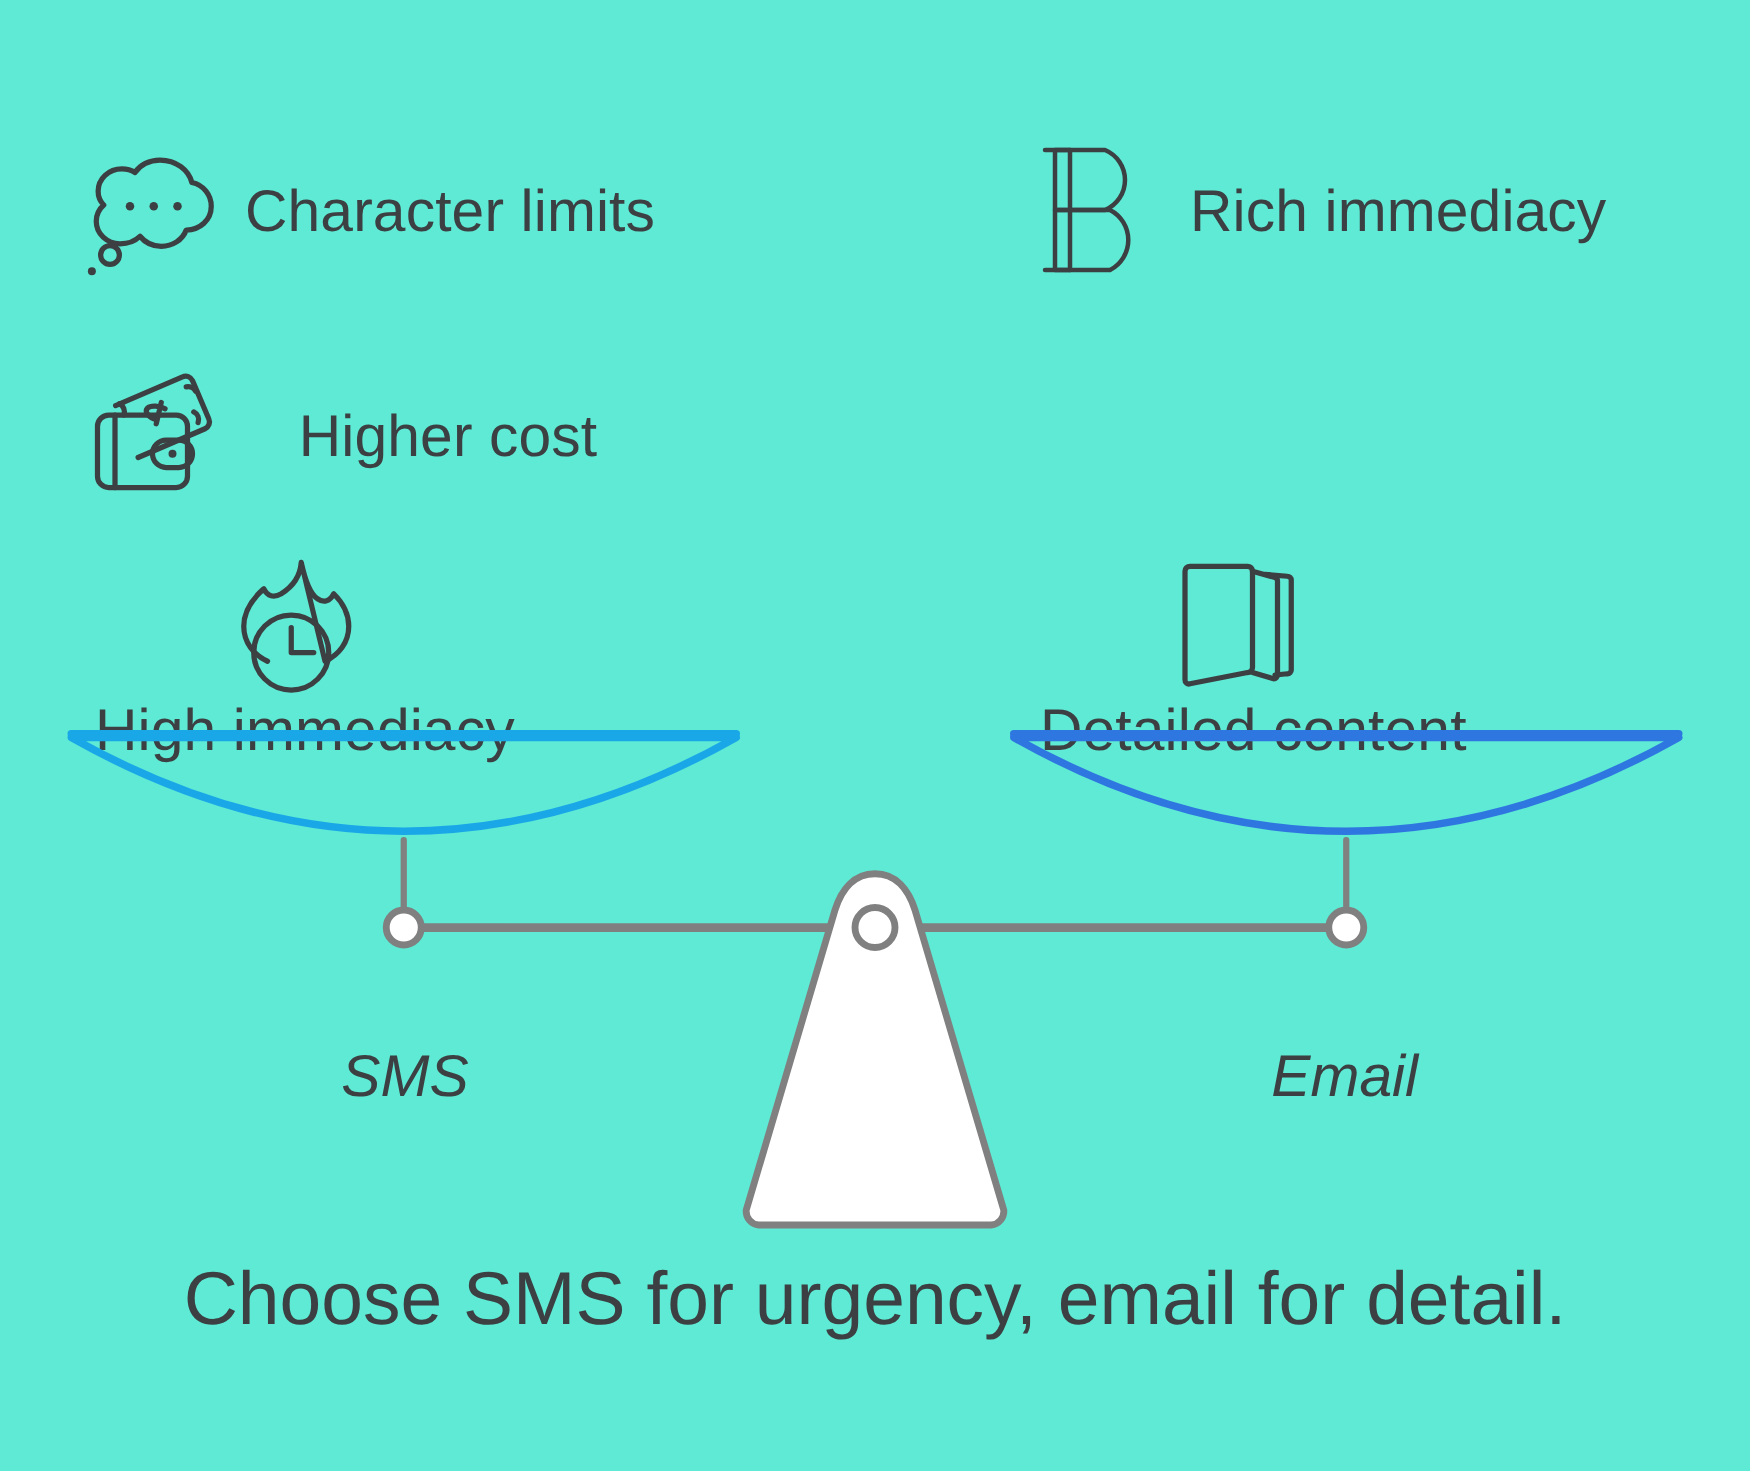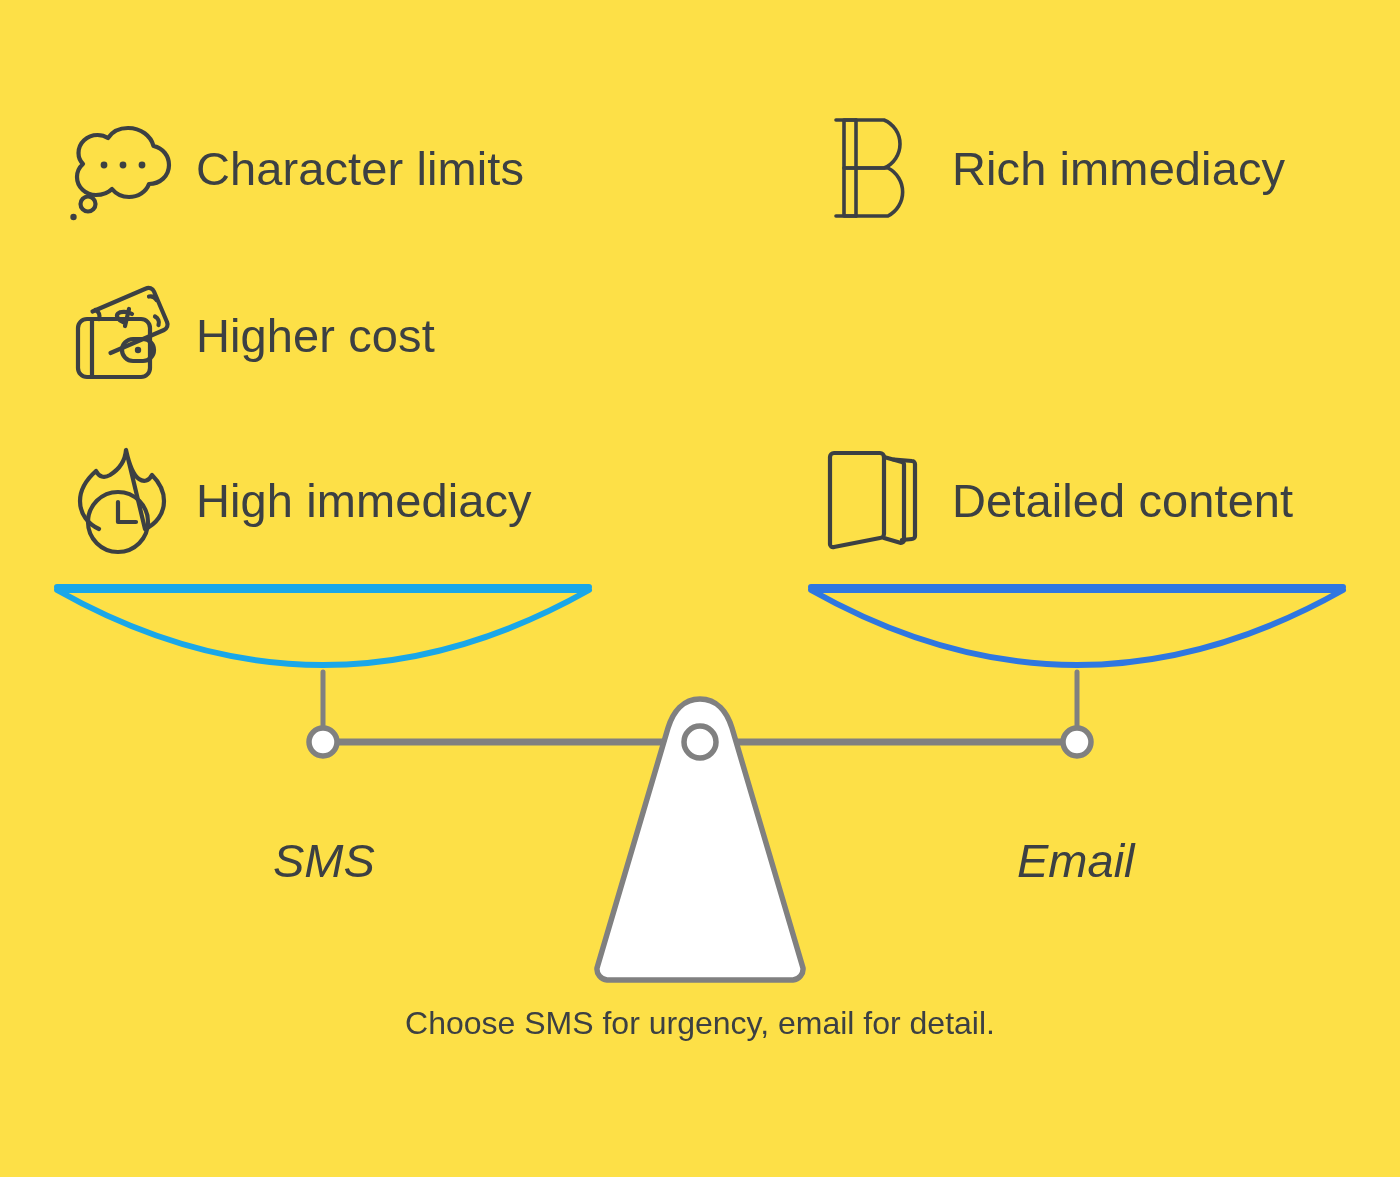--- a/index.html
+++ b/index.html
@@ -8,21 +8,21 @@
     background: #ffffff;
   }
   body {
     font-family: "Liberation Sans", sans-serif;
     -webkit-font-smoothing: antialiased;
   }
   #canvas {
     position: relative;
     width: 1400px;
     height: 1177px;
-    background: #fde047;
+    background: #5eead4;
     overflow: hidden;
   }
 
   
   .feature-row {
     position: absolute;
     display: flex;
     align-items: center;
     height: 120px;
   }
@@ -40,22 +40,22 @@
     letter-spacing: 0.1px;
     white-space: nowrap;
     line-height: 1;
     padding-left: 14px;
   }
 
   .col-left  { left: 62px; }
   .col-right { left: 818px; }
 
   .row-1 { top: 108px; }
-  .row-2 { top: 275px; }
-  .row-3 { top: 440px; }
+  .row-2 { top: 288px; gap: 43px; }
+  .row-3 { top: 440px; flex-direction: column; }
 
   
   #scale-svg {
     position: absolute;
     left: 0;
     top: 0;
     width: 1400px;
     height: 1177px;
   }
 
@@ -70,21 +70,21 @@
   #label-sms   { left: 273px; top: 837px; font-style: italic; }
   #label-email { left: 1017px; top: 837px; font-style: italic; }
 
   
   #caption {
     position: absolute;
     left: 0;
     top: 1006px;
     width: 1400px;
     text-align: center;
-    font-size: 32px;
+    font-size: 60px;
     color: #3c4043;
     line-height: 1.1;
     white-space: nowrap;
   }
 </style>
 </head>
 <body>
 
 <div id="canvas">
 

